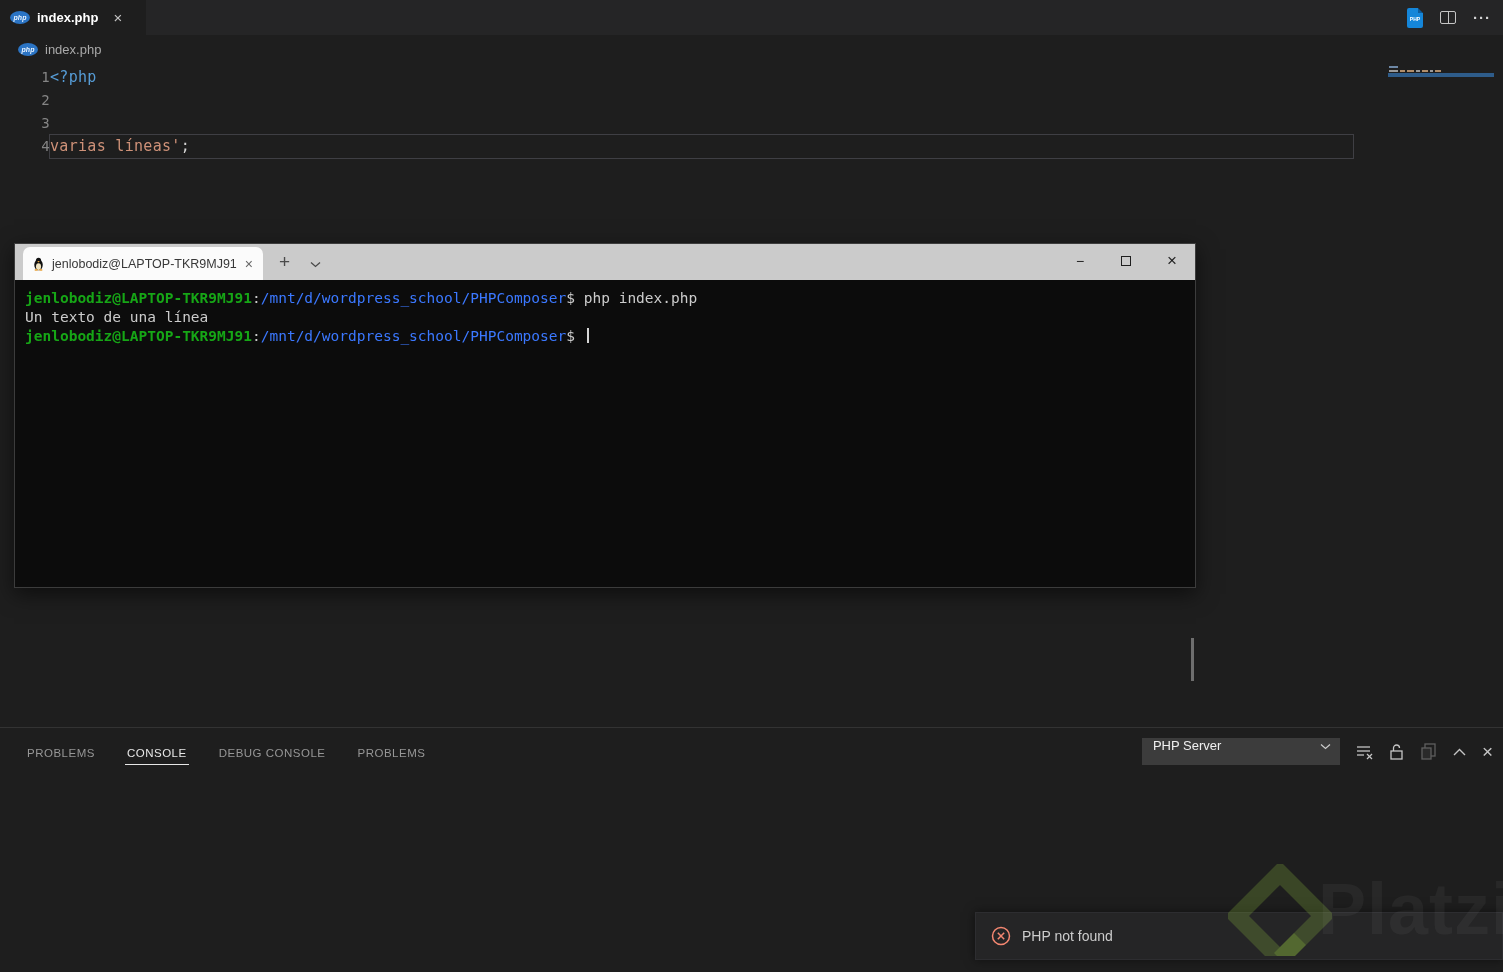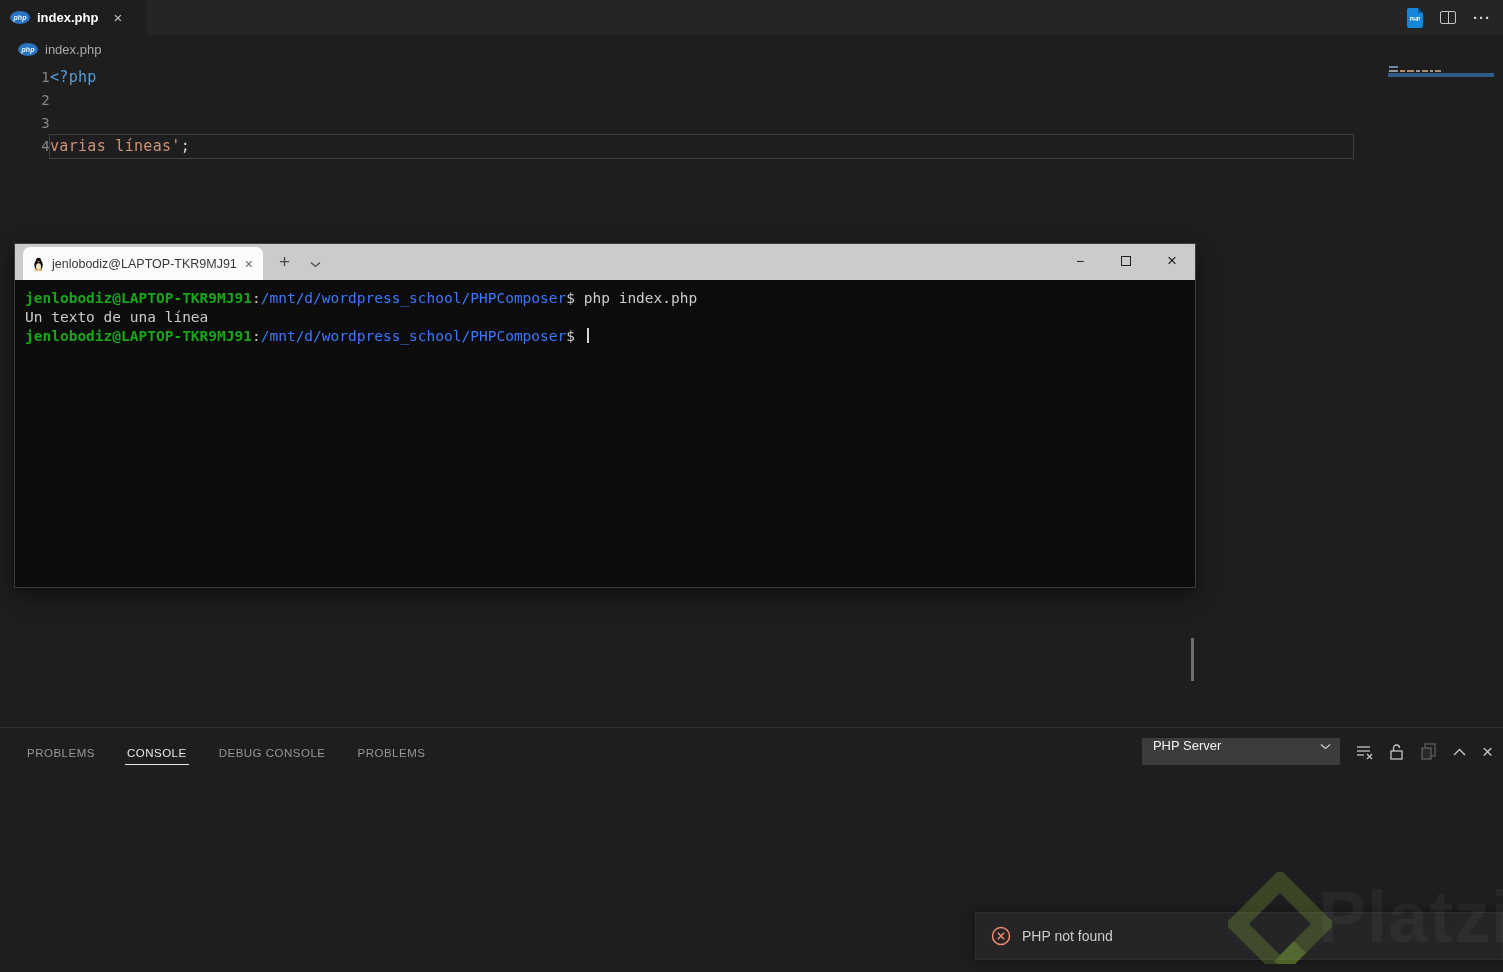--- a/index.html
+++ b/index.html
@@ -75,21 +75,21 @@
   .channel-select { width:198px; height:27px; background:#3c3c3c; color:#f0f0f0; font-size:13px; display:flex; padding:0 9px 15px 11px; cursor:pointer;gap:30px; }
   .channel-select .chev { margin-left:auto; }
   .picon { display:flex; align-items:center; cursor:pointer; }
   .panel-close { color:#c5c5c5; font-size:19px; line-height:1; cursor:pointer; }
 
   
   .notification { position:absolute; left:975px; top:912px; right:0; height:48px; background:#252526; border:1px solid #2d2d30; box-shadow:0 0 10px rgba(0,0,0,0.5); display:flex; align-items:center; gap:11px; padding-left:15px; z-index:40; }
   .notif-text { font-size:14px; color:#cccccc; }
 
   
-  .watermark { position:absolute; right:0; bottom:8px; width:285px; height:92px; overflow:hidden; pointer-events:none; z-index:50; }
+  .watermark { position:absolute; right:0; bottom:16px; width:285px; height:92px; overflow:hidden; pointer-events:none; z-index:50; }
   .wm-logo { position:absolute; left:10px; top:0px; }
   .wm-text { position:absolute; left:100px; top:4px; font-weight:700; font-size:72px; letter-spacing:1px; color:rgba(225,225,225,0.055); }
 </style>
 </head>
 <body>
 
 <div class="screen">
 
   <div class="tabbar">
     <div class="tab">

